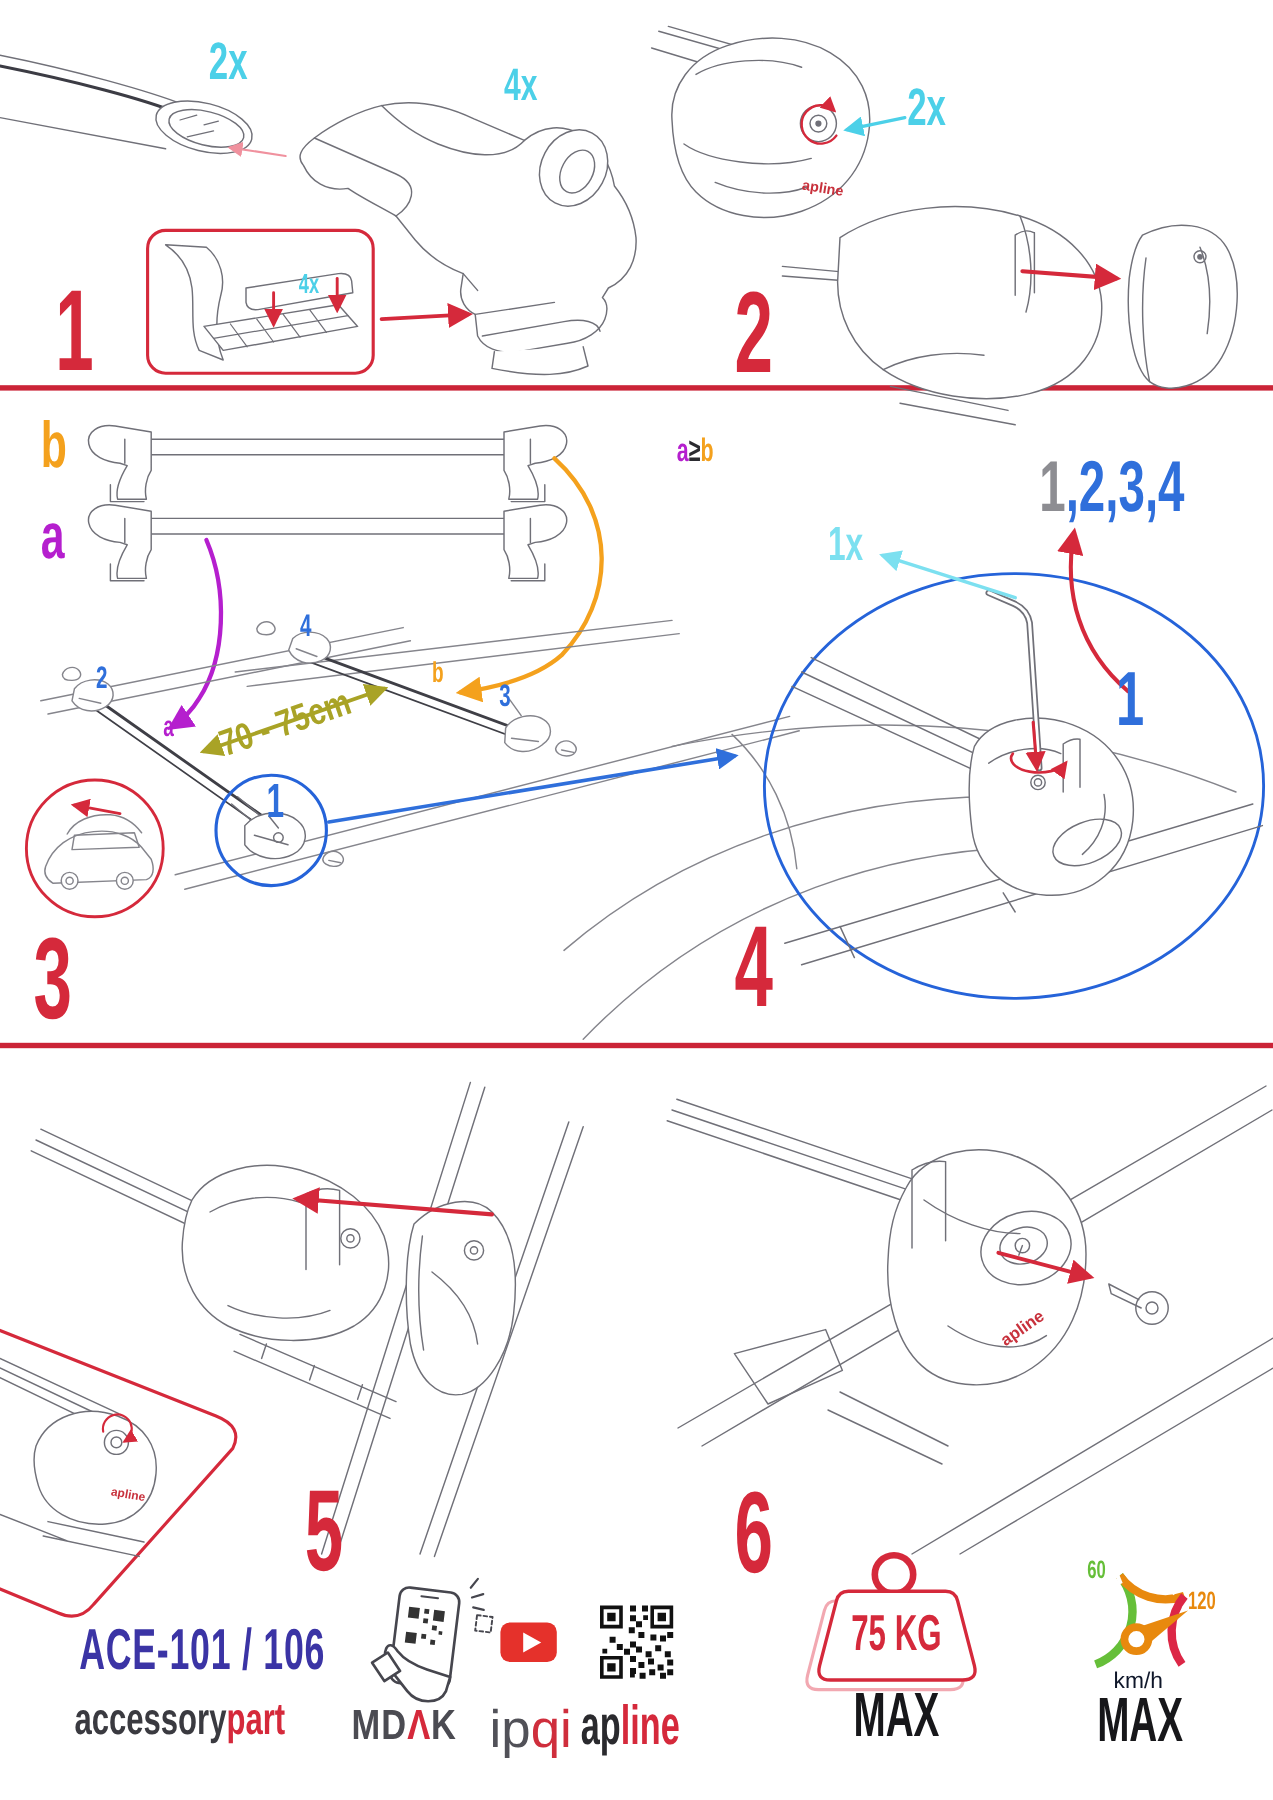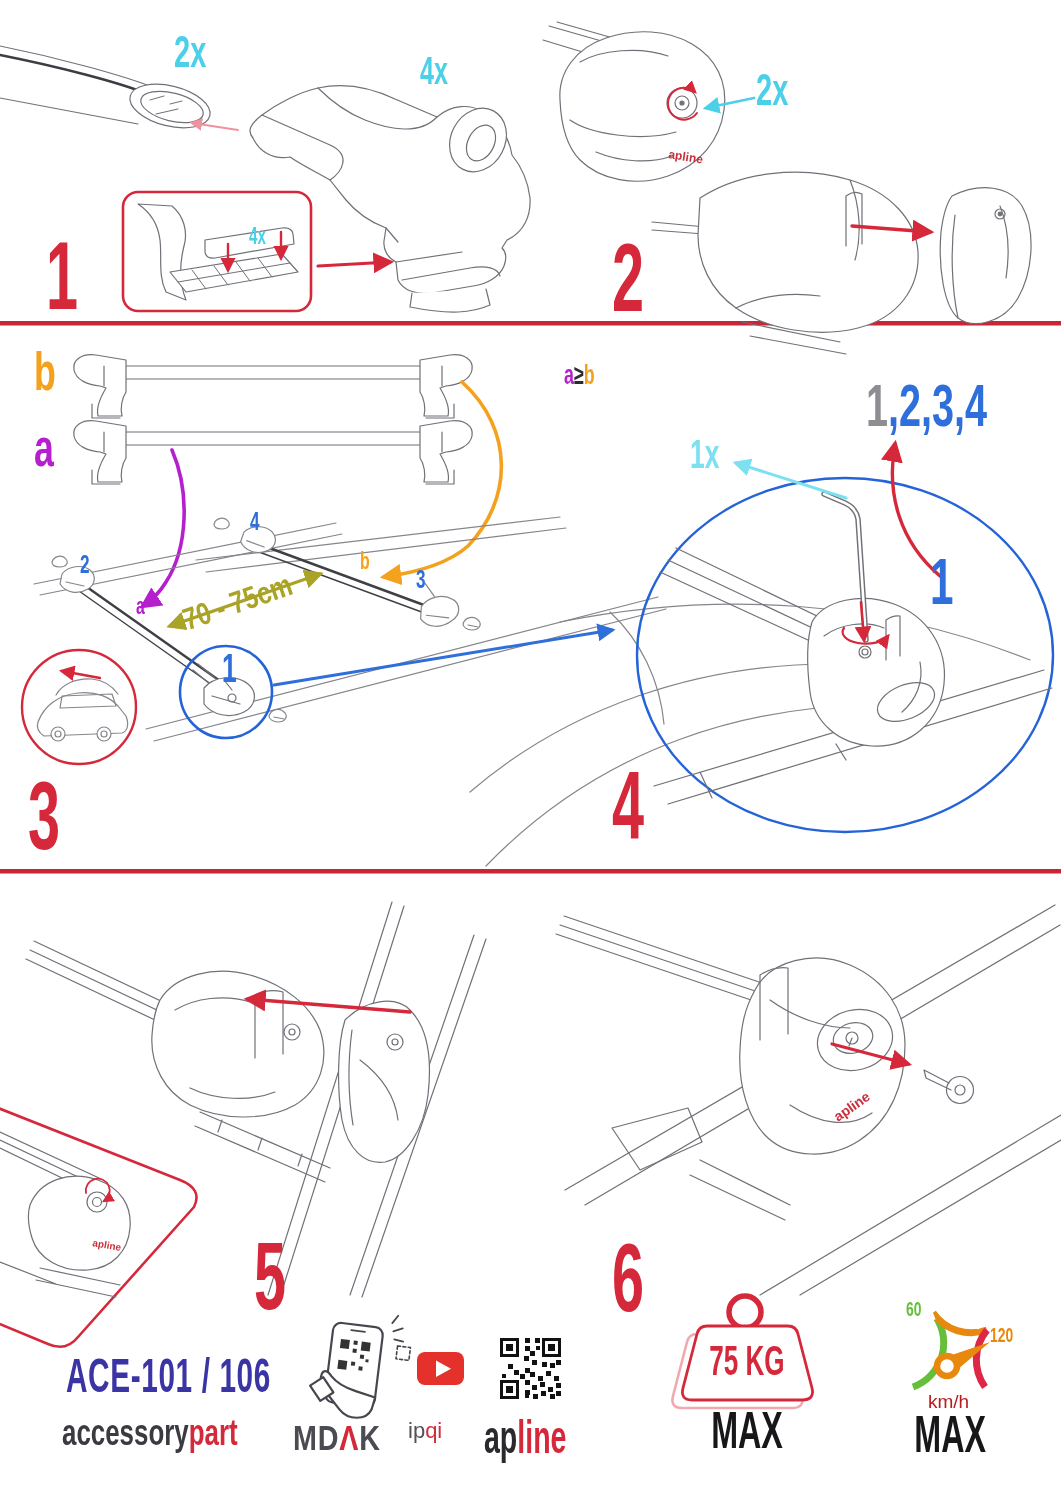--- a/index.html
+++ b/index.html
@@ -339,28 +339,28 @@
 <span class="lbl num" style="left:612px;top:1230px;">6</span>
 
 <span class="lbl" style="left:66px;top:1352px;font-size:48px;color:#3b34a5;letter-spacing:1px;transform:scaleX(.62);transform-origin:0 0;">ACE-101 / 106</span>
 <span class="lbl" style="left:62px;top:1414px;font-size:37px;transform:scaleX(.7);transform-origin:0 0;">
   <span style="color:#3a3a40;">accessory</span><span style="color:#d5293b;">part</span>
 </span>
 
 <span class="lbl" style="left:293px;top:1420px;font-size:35px;letter-spacing:1px;transform:scaleX(.82);transform-origin:0 0;">
   <span style="color:#4b4b52;">MD</span><span style="color:#d5293b;">Λ</span><span style="color:#4b4b52;">K</span>
 </span>
-<span class="lbl" style="left:408px;top:1420px;font-size:22px;font-weight:normal;">
+<span class="lbl" style="left:408px;top:1420px;font-size:44px;font-weight:normal;">
   <span style="color:#515158;">ip</span><span style="color:#cf2e3c;">qi</span>
 </span>
 <span class="lbl" style="left:484px;top:1414px;font-size:46px;transform:scaleX(.62);transform-origin:0 0;">
   <span style="color:#2a2a2e;">ap</span><span style="color:#d5293b;">line</span>
 </span>
 
 <div class="lbl ctr" style="left:682px;top:1340px;width:130px;font-size:42px;color:#d5293b;">75 KG</div>
 <div class="lbl ctr" style="left:682px;top:1404px;width:130px;font-size:52px;color:#17171a;">MAX</div>
 
 <span class="lbl n" style="left:906px;top:1298px;font-size:21px;color:#66bf39;">60</span>
 <span class="lbl n" style="left:990px;top:1324px;font-size:21px;color:#e8890e;">120</span>
-<span class="lbl" style="left:928px;top:1392px;font-size:19px;color:#b91c1c;font-weight:normal;">km/h</span>
+<span class="lbl" style="left:928px;top:1392px;font-size:19px;color:#0f172a;font-weight:normal;">km/h</span>
 <div class="lbl ctr" style="left:893px;top:1408px;width:112px;font-size:52px;color:#17171a;">MAX</div>
 
 </div>
 
 </body></html>

